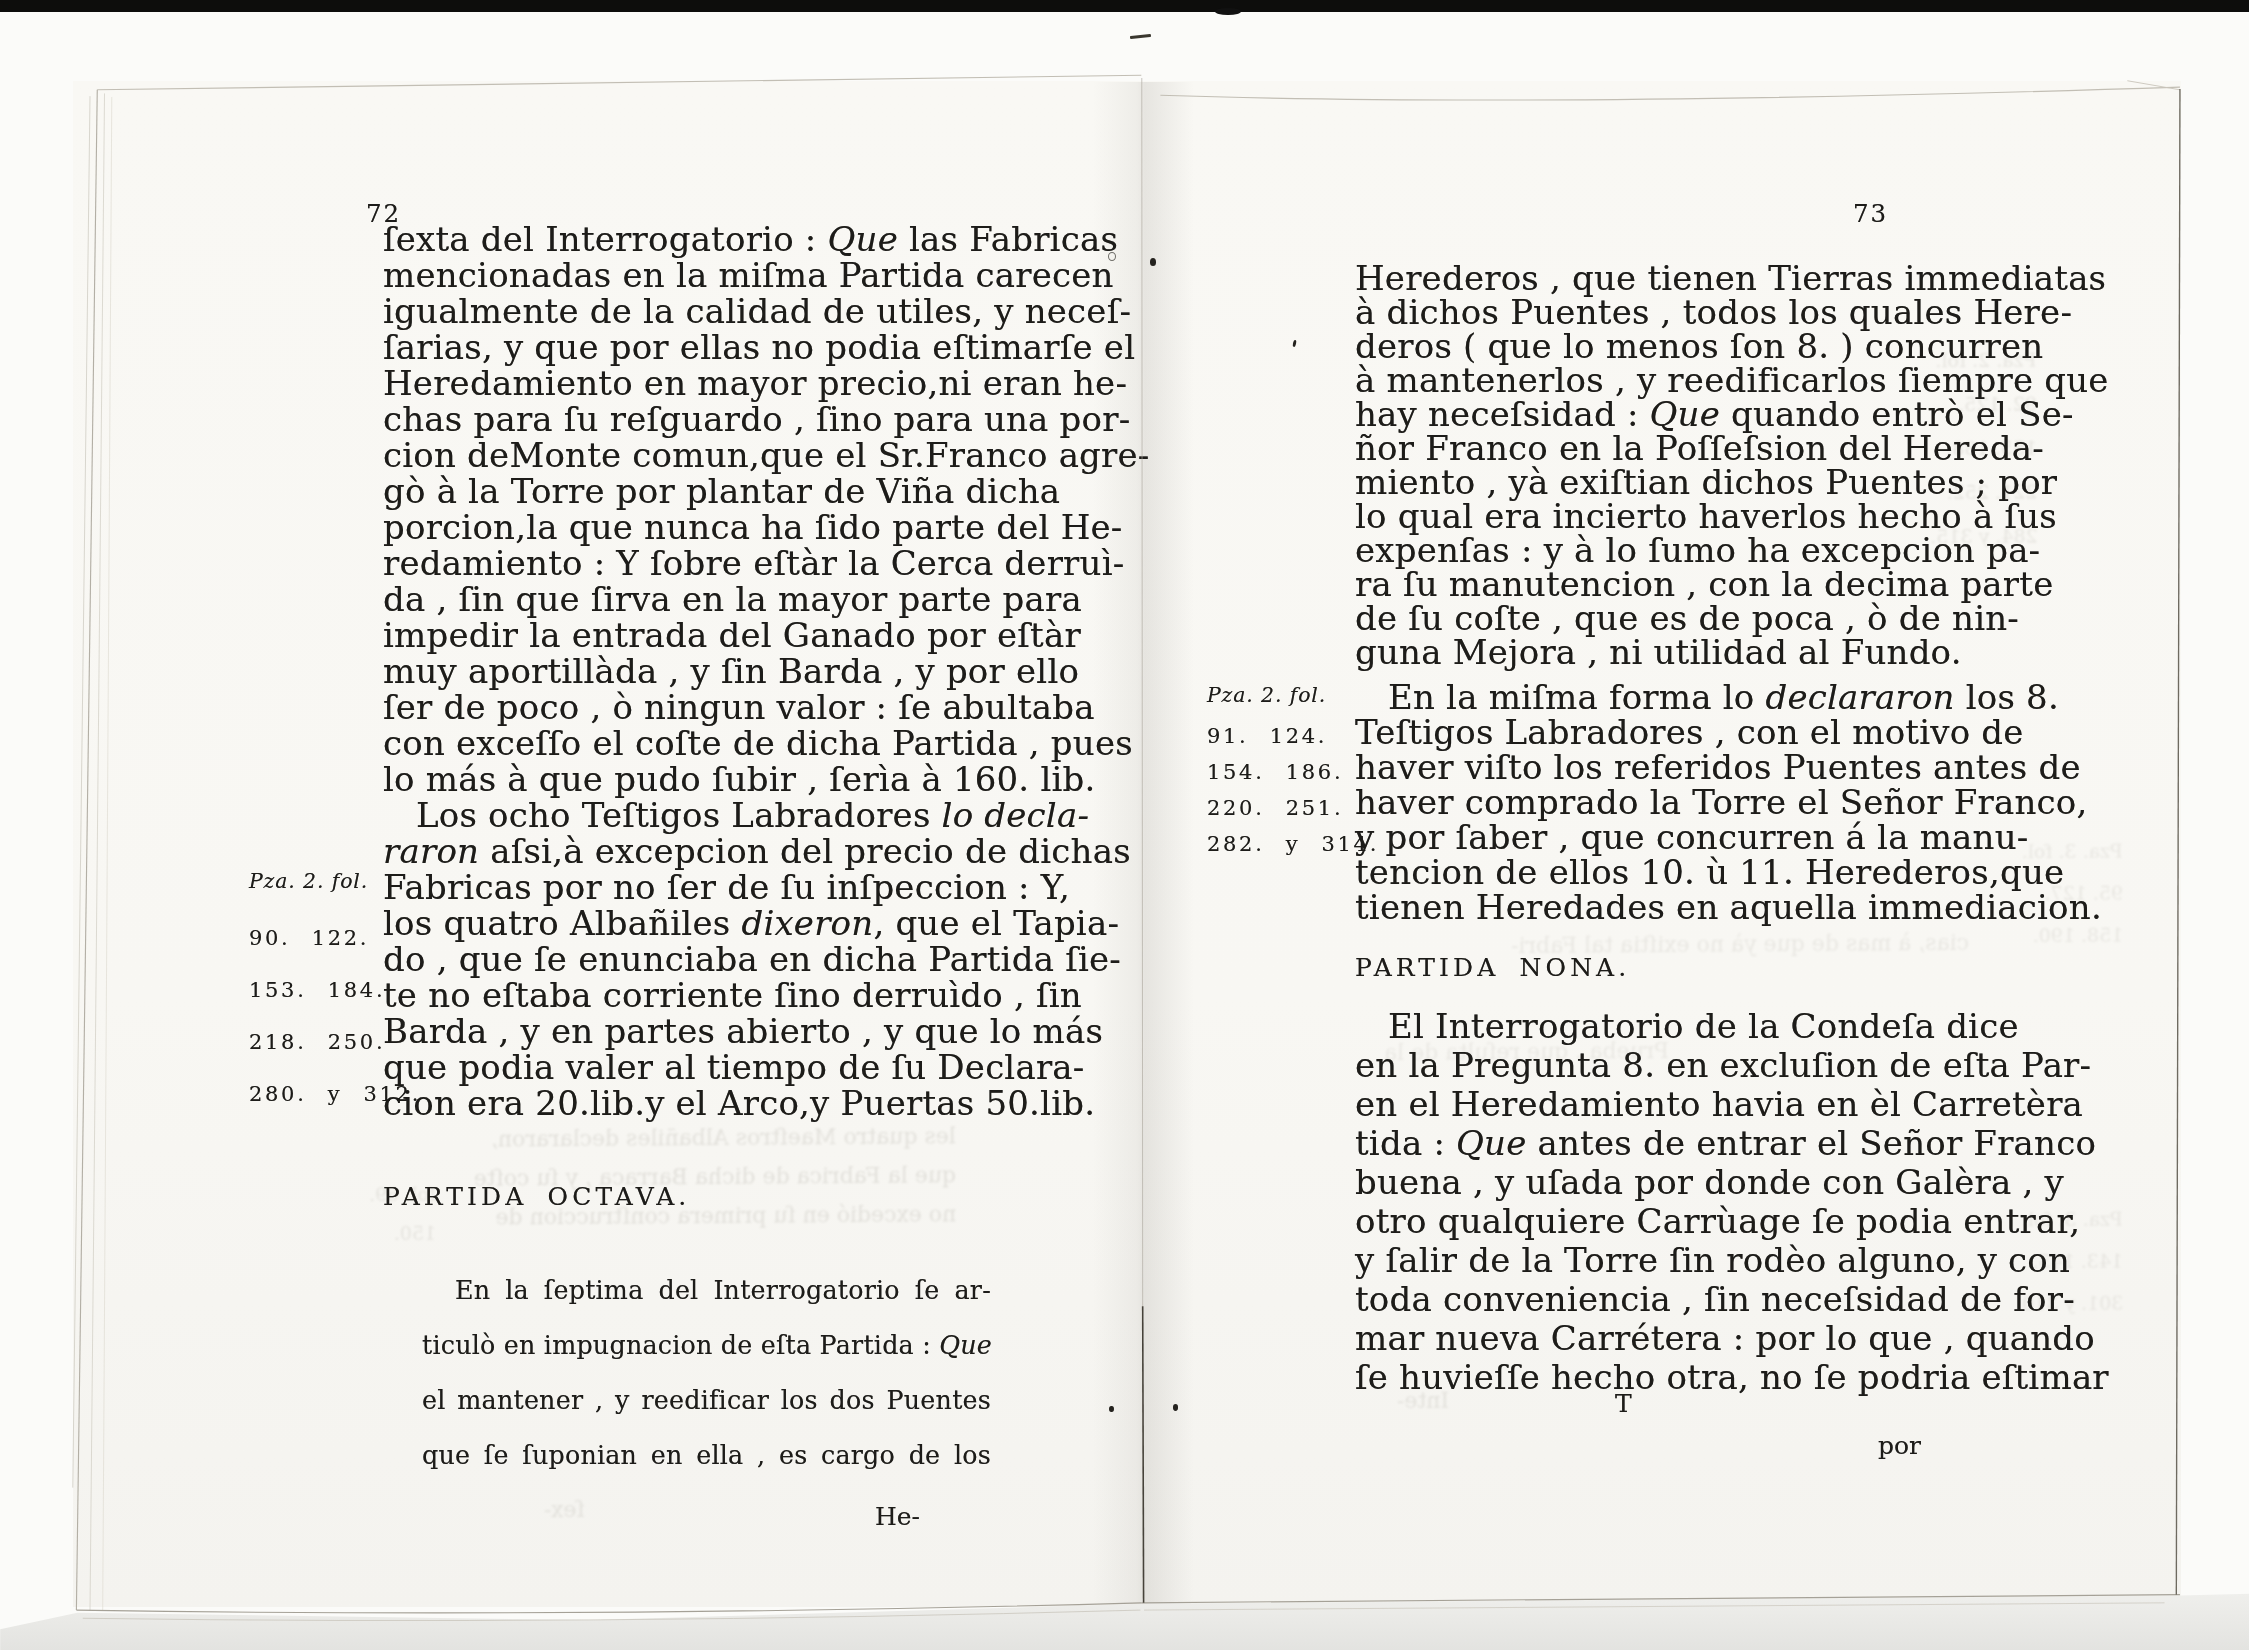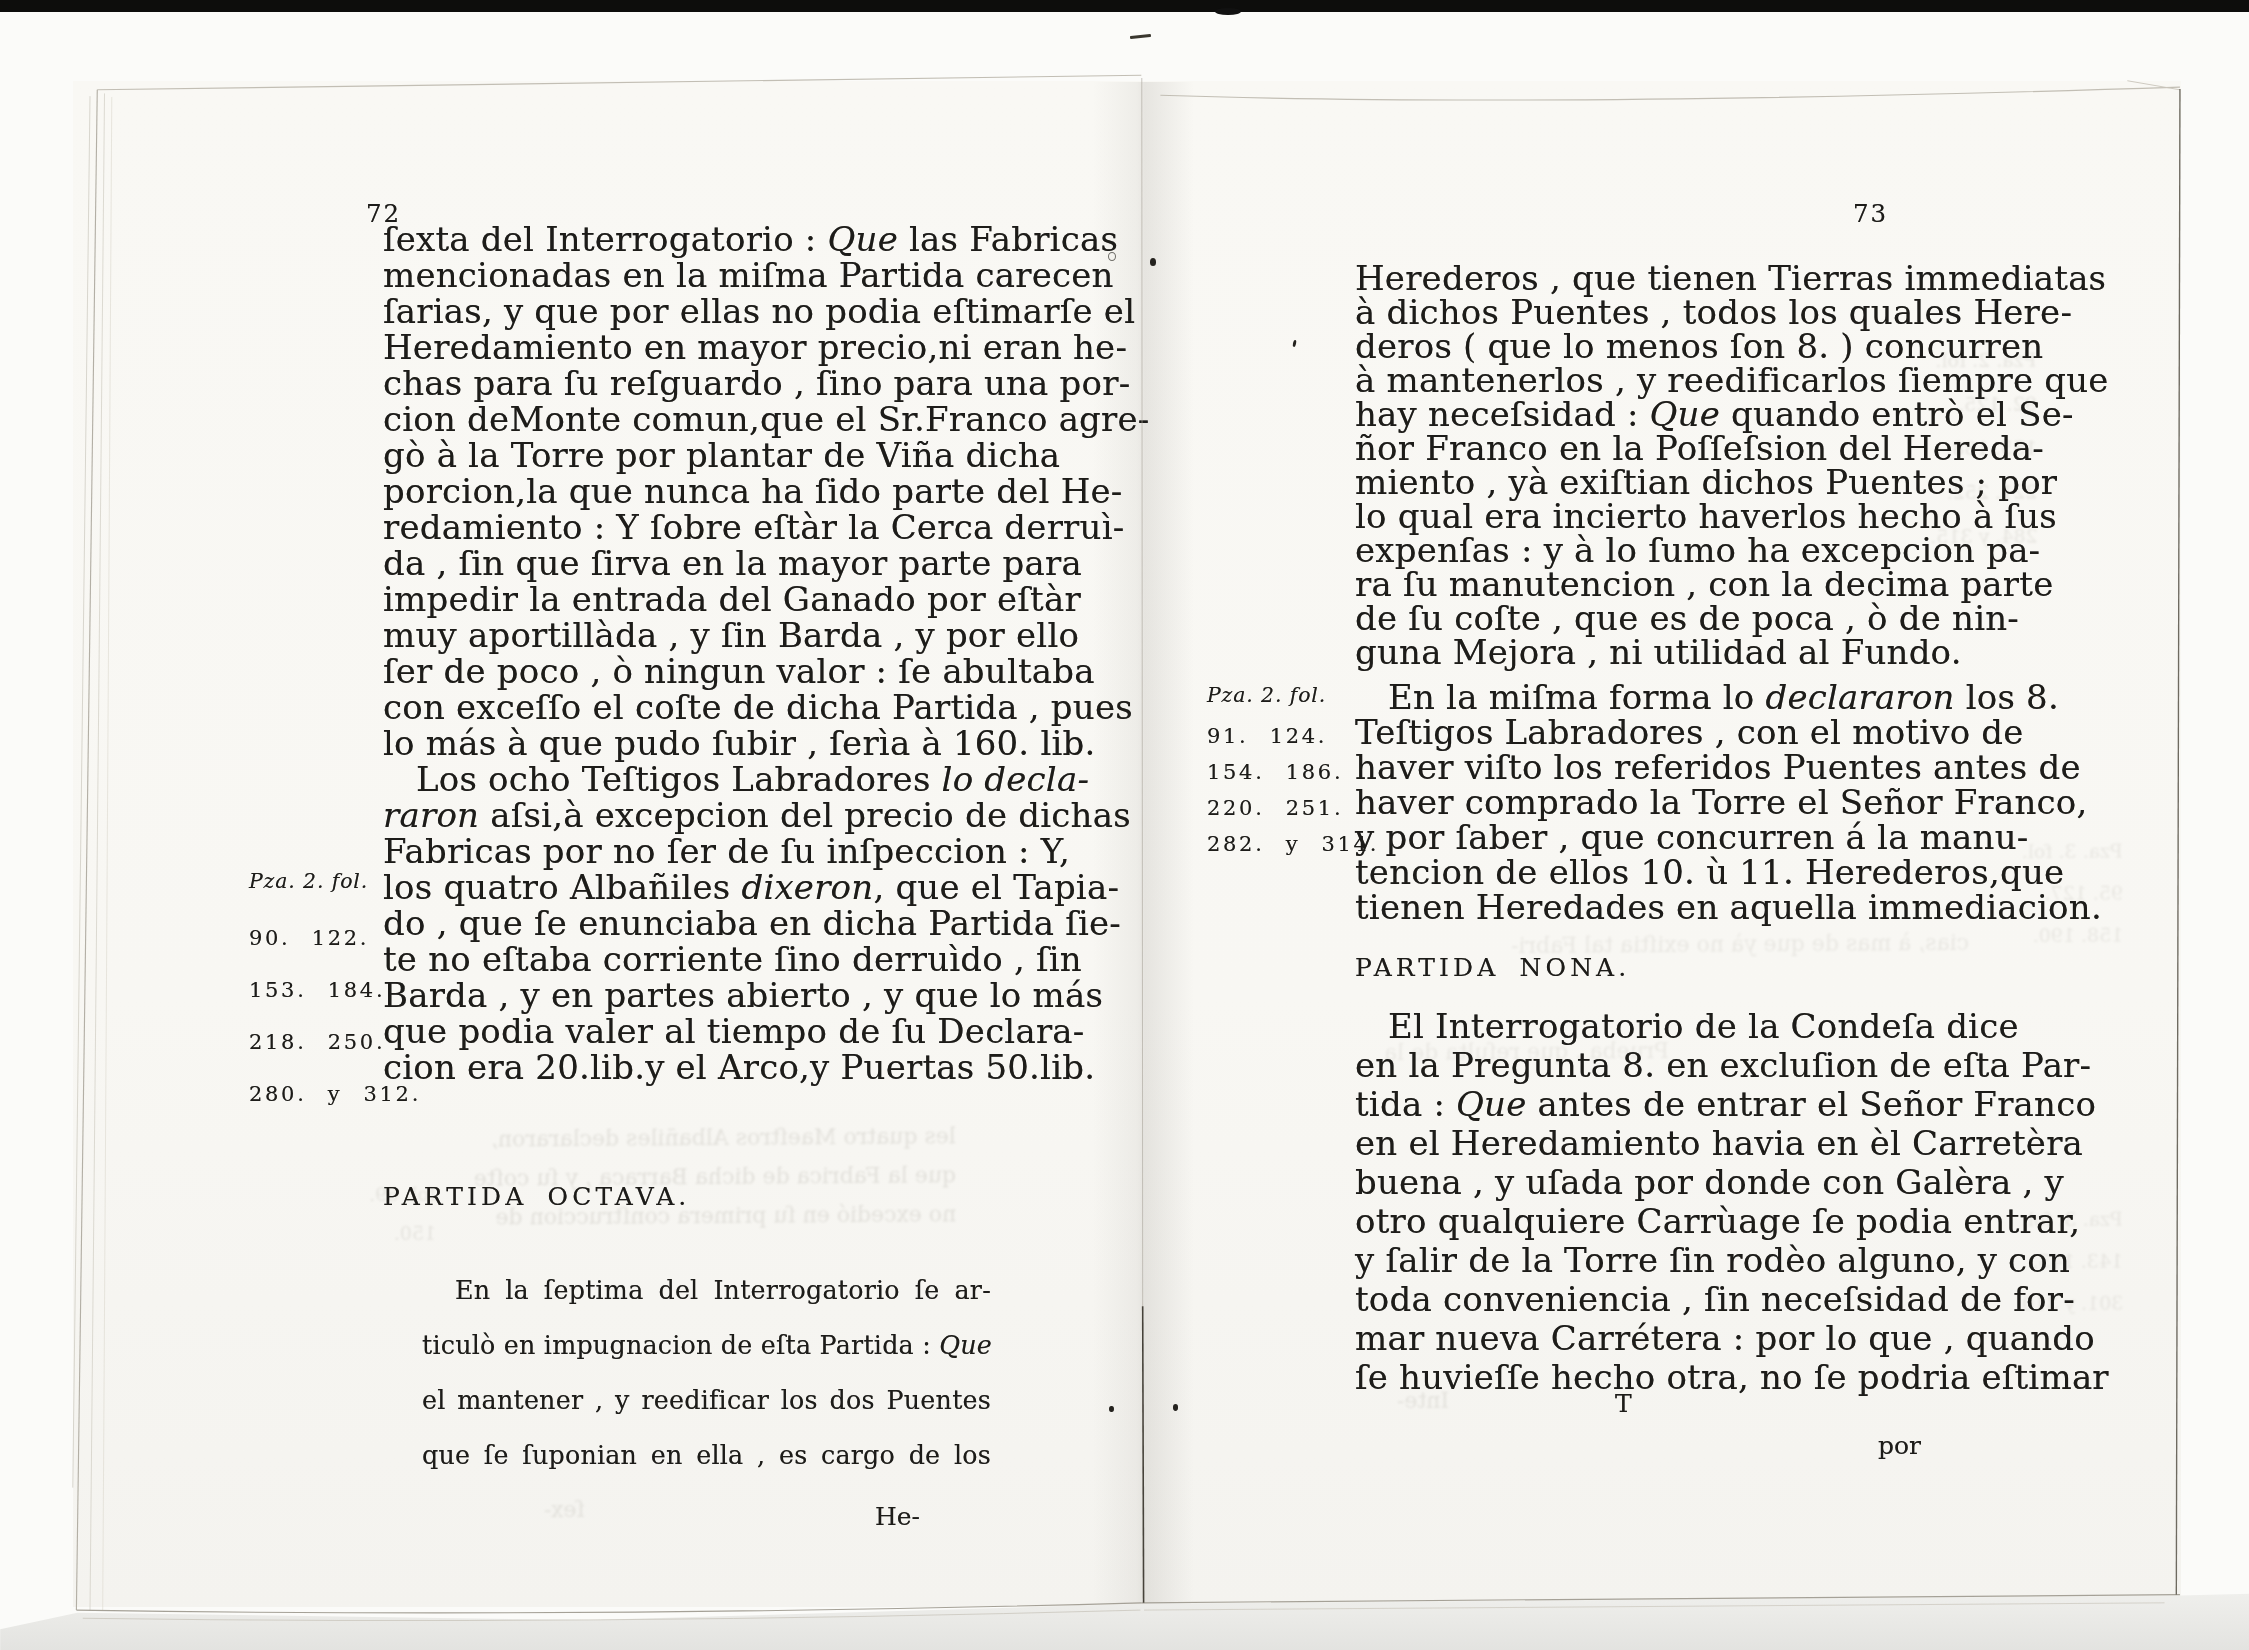--- a/index.html
+++ b/index.html
@@ -72,20 +72,21 @@
   <path d="M2517,172 L2519,2880" stroke="#aaa69c" stroke-width="2" fill="none" opacity="0.7"></path>
   <path d="M2519,2880 L2521,3534" stroke="#46423a" stroke-width="3.5" fill="none"></path>
   <path d="M4806,196 L4798,3516" stroke="#6e6a60" stroke-width="3" fill="none"></path>
 </svg>
 
 <div class="page-text pagenum" style="left:366px;top:199px;">72</div>
 
 <div class="page-text body-block" style="left:383px;top:221px;">
     <div class="line"><span>ſexta del Interrogatorio : </span><span class="it">Que</span><span> las Fabricas</span></div>
     <div class="line"><span>mencionadas en la miſma Partida carecen</span></div>
+    <div class="line"><span>igualmente de la calidad de utiles, y neceſ-</span></div>
     <div class="line"><span>ſarias, y que por ellas no podia eſtimarſe el</span></div>
     <div class="line"><span>Heredamiento en mayor precio,ni eran he-</span></div>
     <div class="line"><span>chas para ſu reſguardo , ſino para una por-</span></div>
     <div class="line"><span>cion deMonte comun,que el Sr.Franco agre-</span></div>
     <div class="line"><span>gò à la Torre por plantar de Viña dicha</span></div>
     <div class="line"><span>porcion,la que nunca ha ſido parte del He-</span></div>
     <div class="line"><span>redamiento : Y ſobre eſtàr la Cerca derruì-</span></div>
     <div class="line"><span>da , ſin que ſirva en la mayor parte para</span></div>
     <div class="line"><span>impedir la entrada del Ganado por eſtàr</span></div>
     <div class="line"><span>muy aportillàda , y ſin Barda , y por ello</span></div>
@@ -170,22 +171,22 @@
     <div class="line"><span>y por ſaber , que concurren á la manu-</span></div>
     <div class="line"><span>tencion de ellos 10. ù 11. Herederos,que</span></div>
     <div class="line nj"><span>tienen Heredades en aquella immediacion.</span></div>
   </div>
 
 <div class="page-text heading" style="left:1355px;top:953px;width:609px;">PARTIDA NONA.</div>
 
 <div class="page-text body-block" style="left:1355px;top:1007px;width:609px;line-height:39px;">
     <div class="line ind"><span>El Interrogatorio de la Condeſa dice</span></div>
     <div class="line"><span>en la Pregunta 8. en excluſion de eſta Par-</span></div>
+    <div class="line"><span>en el Heredamiento havia en èl Carretèra</span></div>
     <div class="line"><span>tida : </span><span class="it">Que</span><span> antes de entrar el Señor Franco</span></div>
-    <div class="line"><span>en el Heredamiento havia en èl Carretèra</span></div>
     <div class="line"><span>buena , y uſada por donde con Galèra , y</span></div>
     <div class="line"><span>otro qualquiere Carrùage ſe podia entrar,</span></div>
     <div class="line"><span>y ſalir de la Torre ſin rodèo alguno, y con</span></div>
     <div class="line"><span>toda conveniencia , ſin neceſsidad de for-</span></div>
     <div class="line"><span>mar nueva Carrétera : por lo que , quando</span></div>
     <div class="line"><span>ſe huvieſſe hecho otra, no ſe podria eſtimar</span></div>
   </div>
 
 <div class="page-text catch" style="left:1615px;top:1389px;">T</div>
 <div class="page-text catch" style="left:1878px;top:1387px;margin-top:44px;">por</div>

